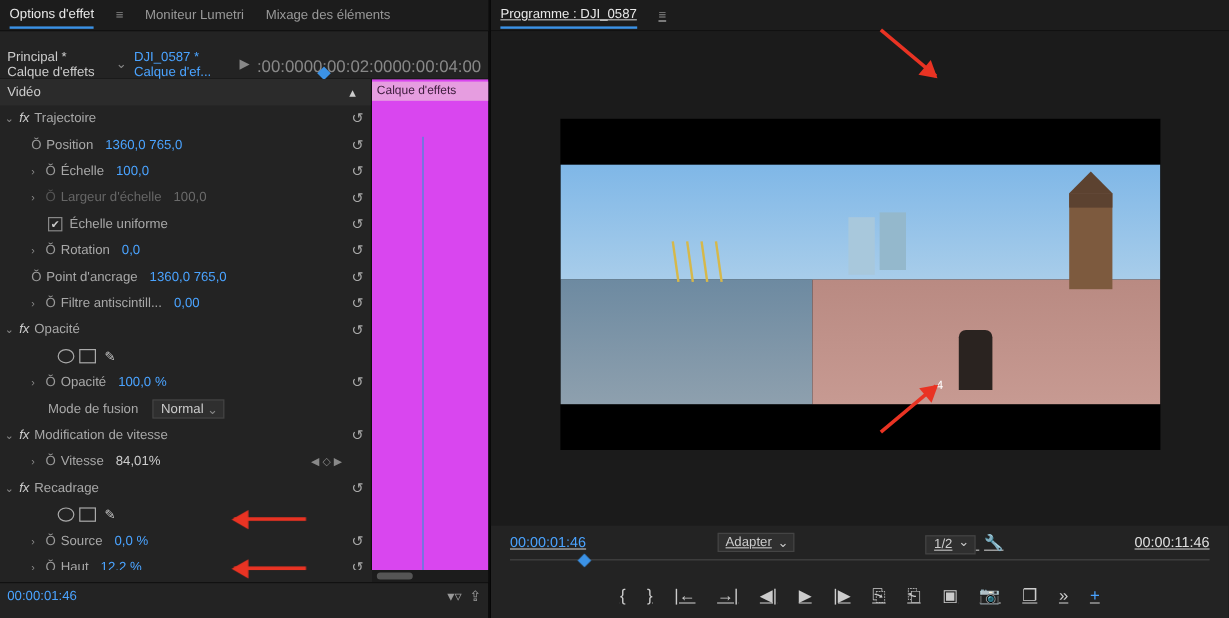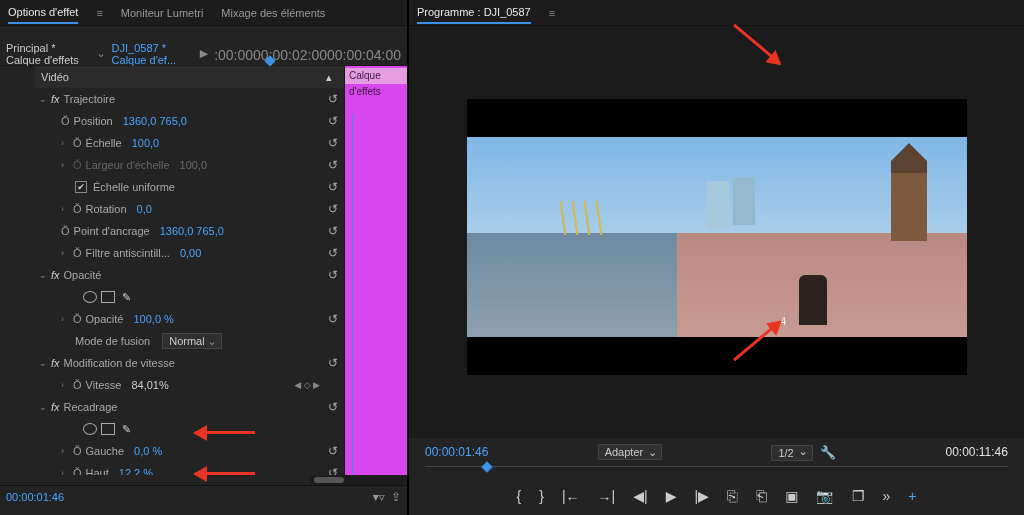--- a/index.html
+++ b/index.html
@@ -18,20 +18,21 @@
     border-right: 1px solid #000;
     display: flex;
     flex-direction: column;
   }
   .right-panel {
     flex: 1;
     background: #232323;
     display: flex;
     flex-direction: column;
     border-left: 1px solid #000;
+    text-decoration: underline;
   }
   .tab-bar {
     display: flex;
     align-items: center;
     height: 26px;
     background: #1c1c1c;
     border-bottom: 1px solid #111;
     font-size: 11px;
     gap: 18px;
     padding-left: 8px;
@@ -87,21 +88,20 @@
   }
   .section-header .caret { width: 12px; display:inline-block; }
   .props {
     flex: 1;
     overflow: hidden;
     position: relative;
   }
   .props-body {
     display: flex;
     height: calc(100% - 40px);
-    margin-left: 35px;
   }
   .props-col {
     width: 310px;
     overflow-y: auto;
     border-right: 1px solid #111;
     padding-right:0;
   }
   .props-track {
     flex: 1;
     position: relative;
@@ -447,21 +447,21 @@
         <div class="prow indent">
           <span class="masks">
             <span class="mask-shape ellipse"></span>
             <span class="mask-shape"></span>
             <span class="pen">✎</span>
           </span>
         </div>
         <div class="prow indent">
           <span class="exp">›</span>
             <span class="stop">Ŏ</span>
-          <span class="label">Gauche</span>
+          <span class="label">Source</span>
           <span class="val">0,0 %</span>
           <span class="reset">↺</span>
         </div>
         <div class="prow indent">
           <span class="exp">›</span>
             <span class="stop">Ŏ</span>
           <span class="label">Haut</span>
           <span class="val">12,2 %</span>
           <span class="reset">↺</span>
         </div>

